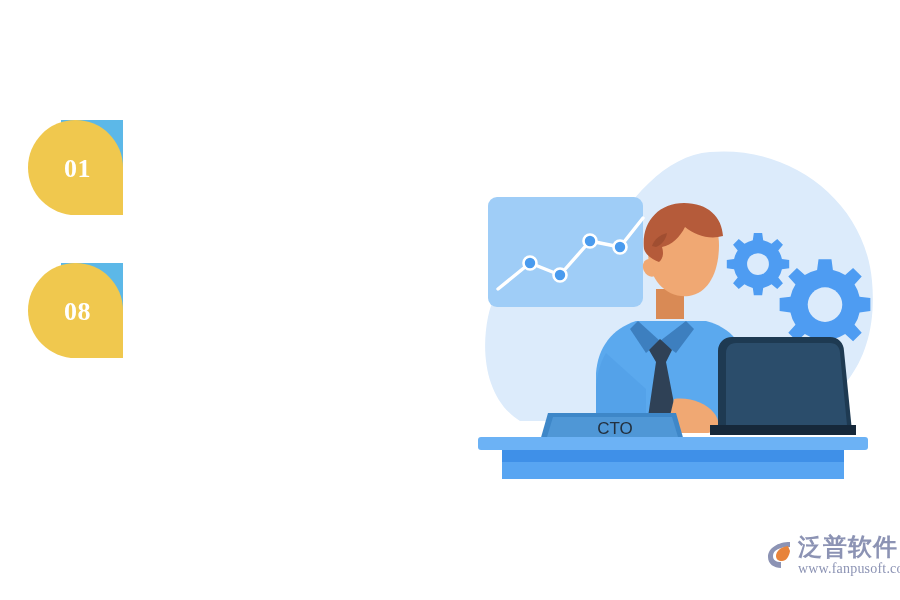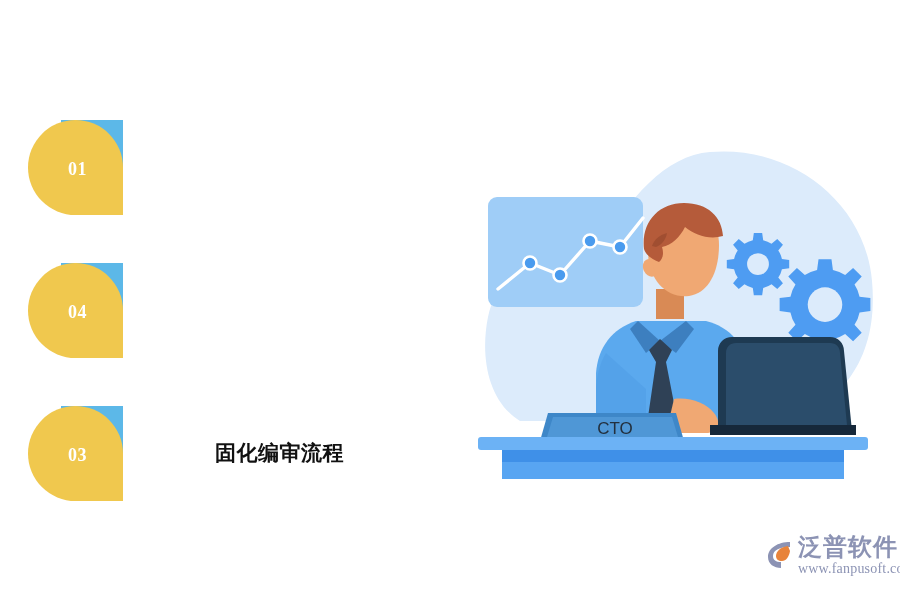--- a/index.html
+++ b/index.html
@@ -58,21 +58,21 @@
     border-radius: 50% 50% 0 50%;
   }
   .badge-num {
     position: absolute;
     inset: 0;
     display: flex;
     align-items: center;
     justify-content: center;
     color: #ffffff;
     font-family: "Liberation Serif", "DejaVu Serif", serif;
-    font-size: 18px;
+    font-size: 26px;
     font-weight: bold;
     letter-spacing: 0.5px;
     padding-top: 4px;
     padding-left: 4px;
     box-sizing: border-box;
   }
 
   .step-label {
     margin-left: 60px;
     color: #111111;
@@ -143,32 +143,24 @@
       <div class="badge-square"></div>
       <div class="badge-blob"></div>
       <div class="badge-num">01</div>
     </div>
   </div>
 
   <div class="step-row" id="row-1">
     <div class="badge">
       <div class="badge-square"></div>
       <div class="badge-blob"></div>
-      <div class="badge-num">04</div>
-    </div>
-  </div>
-
-  <div class="step-row" id="row-2">
-    <div class="badge">
-      <div class="badge-square"></div>
-      <div class="badge-blob"></div>
-      <div class="badge-num">03</div>
-    </div>
-    <div class="step-label">固化编审流程</div>
-  </div>
+      <div class="badge-num">08</div>
+    </div>
+  </div>
+
 
   <div id="illustration">
     <svg width="430" height="390" viewBox="0 0 430 390" xmlns="http://www.w3.org/2000/svg">
 
       <path d="M250 63
                C 330 56, 405 112, 412 192
                C 419 268, 382 318, 322 332
                L 60 332
                C 28 312, 20 268, 28 228
                C 38 178, 88 156, 140 160

